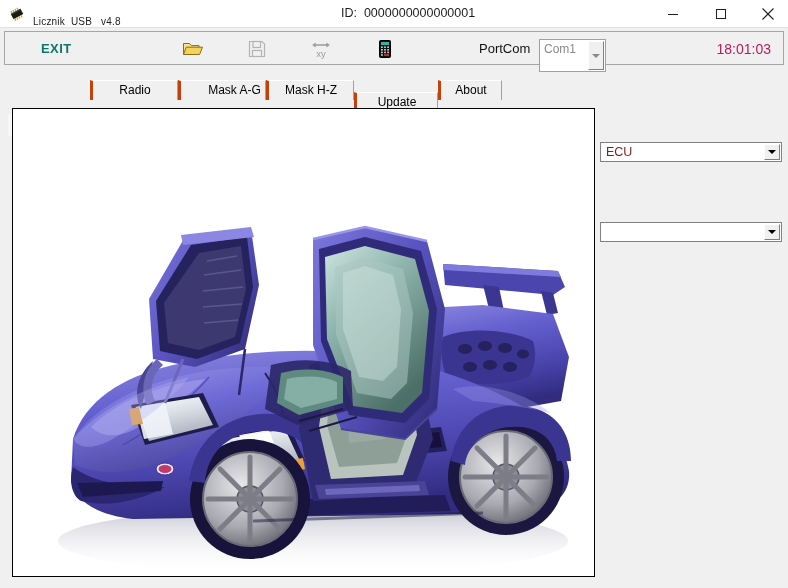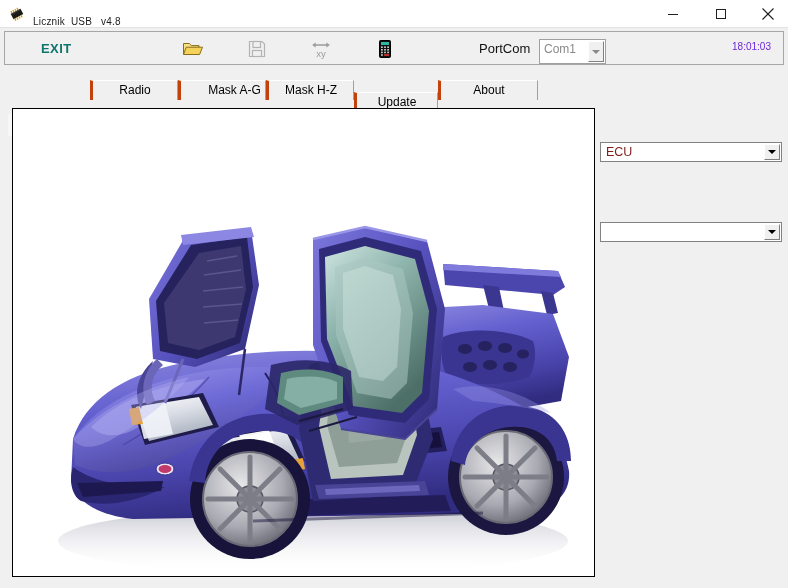--- a/index.html
+++ b/index.html
@@ -84,21 +84,21 @@
 
   .portcom-label {
     position: absolute;
     left: 474px; top: 9px;
     font-size: 13px;
     color: #111;
   }
   .portcom-combo {
     position: absolute;
     left: 534px; top: 7px;
-    width: 67px; height: 25px;
+    width: 67px; height: 33px;
     background: #ffffff;
     border: 1px solid #a0a0a0;
     box-sizing: border-box;
   }
   .portcom-combo .cbo-text {
     position: absolute;
     left: 4px; top: 2px;
     font-size: 12px;
     color: #8a8a8a;
     white-space: nowrap;
@@ -120,22 +120,22 @@
     width: 0; height: 0;
     border-left: 4px solid transparent;
     border-right: 4px solid transparent;
     border-top: 4px solid #8a8a8a;
   }
   .cbo-btn.enabled .arw { border-top-color: #000; }
 
   .clock {
     position: absolute;
     right: 12px; top: 9px;
-    font-size: 10px;
-    color: #6d28d9;
+    font-size: 14px;
+    color: #be185d;
   }
 
   
   .tabstrip {
     position: absolute;
     left: 8px; top: 78px;
     width: 772px; height: 22px;
   }
   .tab {
     position: absolute;
@@ -231,20 +231,21 @@
           <rect x="4.3" y="11.8" width="1.3" height="2.6"></rect>
           <rect x="6.6" y="11.8" width="1.3" height="2.6"></rect>
           <rect x="8.9" y="11.8" width="1.3" height="2.6"></rect>
           <rect x="11.2" y="11.8" width="1.3" height="2.6"></rect>
         </g>
         <rect x="3.5" y="6" width="11" height="1.2" fill="#3d3d3d"></rect>
       </g>
     </svg>
   </span>
   <span class="title-text">Licznik  USB   v4.8</span>
+  <span class="id-text">ID:  0000000000000001</span>
 
   <div class="winbtn btn-min">
     <svg width="12" height="12" viewBox="0 0 12 12">
         <line x1="1" y1="6.5" x2="11" y2="6.5" stroke="#202020" stroke-width="1"></line>
       </svg>
   </div>
   <div class="winbtn btn-max">
     <svg width="12" height="12" viewBox="0 0 12 12">
         <rect x="1.5" y="1.5" width="9" height="9" fill="none" stroke="#202020" stroke-width="1"></rect>
       </svg>
@@ -314,21 +315,21 @@
 
   <span class="clock">18:01:03</span>
 </div>
 
 <div class="tabstrip">
   <div class="tab sel" style="left:0px;width:82px;">Dash</div>
   <div class="tab" style="left:82px;width:88px;">Radio</div>
   <div class="tab" style="left:170px;width:88px;padding-left:23px;">Mask A-G</div>
   <div class="tab" style="left:258px;width:88px;">Mask H-Z</div>
   <div class="tab" style="left:346px;width:84px;margin-top:12px;">Update</div>
-  <div class="tab" style="left:430px;width:100px;">About</div>
+  <div class="tab" style="left:430px;width:64px;">About</div>
 </div>
 
 <div class="imgpanel">
   <svg width="581" height="467" viewBox="0 0 581 467">
     <defs>
       <linearGradient id="bodyG" x1="0" y1="0" x2="0.3" y2="1">
         <stop offset="0%" stop-color="#8d89e0"></stop>
         <stop offset="35%" stop-color="#6460cf"></stop>
         <stop offset="70%" stop-color="#4b46ae"></stop>
         <stop offset="100%" stop-color="#312c80"></stop>

